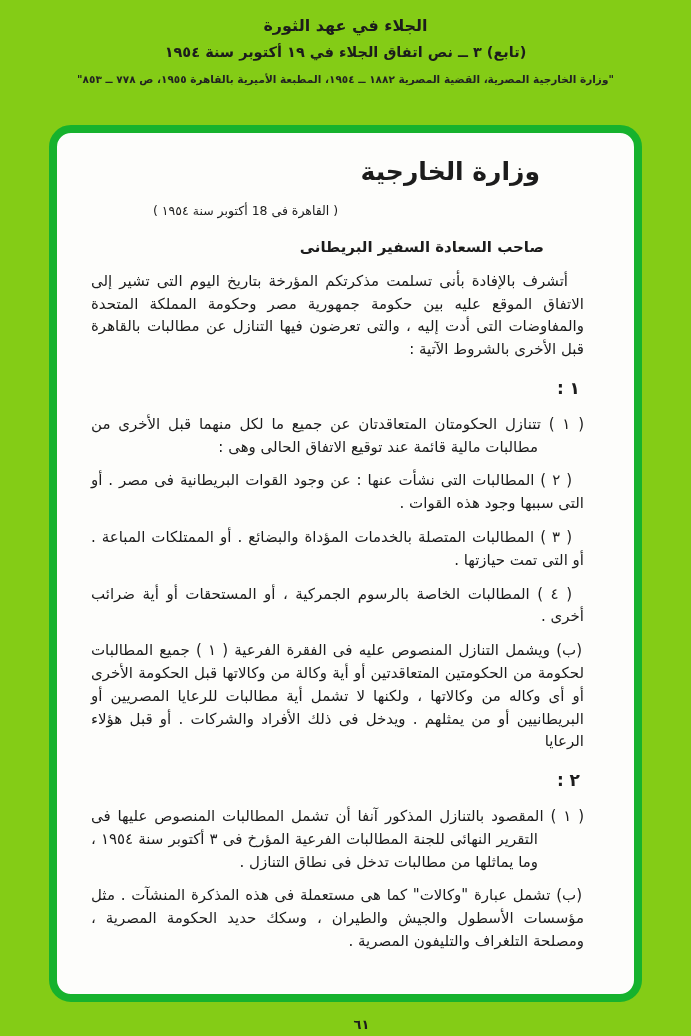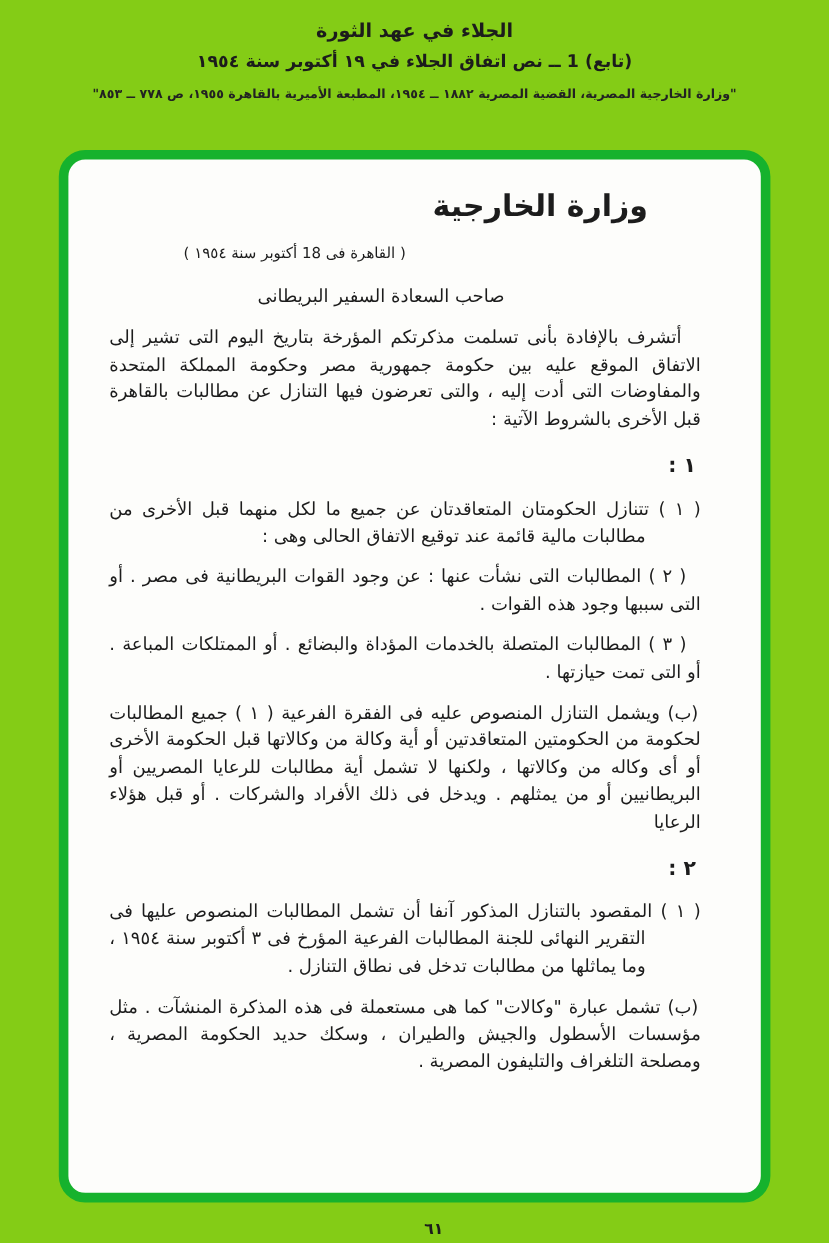--- a/index.html
+++ b/index.html
@@ -43,24 +43,25 @@
     margin-top: 6px;
     letter-spacing: 1px;
   }
   .dateline {
     text-align: left;
     padding-left: 62px;
     font-size: 12.5px;
     margin-top: 10px;
   }
   .salutation {
-    text-align: center;
+    text-align: right;
     padding-right: 40px;
     margin-top: 16px;
     font-size: 15px;
+    font-weight: bold;
   }
   .intro {
     margin: 13px 0 0 0;
     text-align: justify;
     text-indent: 16px;
   }
   .section-heading {
     font-weight: bold;
     font-size: 17px;
     text-align: right;
@@ -83,35 +84,36 @@
     direction: rtl;
   }
 </style>
 </head>
 <body>
 
 <div class="canvas">
 
   <div class="top-header">
     <div class="top-title">الجلاء في عهد الثورة</div>
-    <div class="top-subtitle">(تابع) 1 ــ نص اتفاق الجلاء في ١٩ أكتوبر سنة ١٩٥٤</div>
+    <div class="top-subtitle">(تابع) ٣ ــ نص اتفاق الجلاء في ١٩ أكتوبر سنة ١٩٥٤</div>
     <div class="top-source">"وزارة الخارجية المصرية، القضية المصرية ١٨٨٢ ــ ١٩٥٤، المطبعة الأميرية بالقاهرة ١٩٥٥، ص ٧٧٨ ــ ٨٥٣"</div>
   </div>
 
   <div class="doc-frame">
     <div class="letterhead">وزارة الخارجية</div>
     <div class="dateline">( القاهرة فى 18 أكتوبر سنة ١٩٥٤ )</div>
     <div class="salutation">صاحب السعادة السفير البريطانى</div>
     <p class="intro para">أتشرف بالإفادة بأنى تسلمت مذكرتكم المؤرخة بتاريخ اليوم التى تشير إلى الاتفاق الموقع عليه بين حكومة جمهورية مصر وحكومة المملكة المتحدة والمفاوضات التى أدت إليه ، والتى تعرضون فيها التنازل عن مطالبات بالقاهرة قبل الأخرى بالشروط الآتية :</p>
     <div>
         <div>
           <div class="section-heading">١ :</div>
           <p class="para item"><span class="plabel">( ١ )</span> تتنازل الحكومتان المتعاقدتان عن جميع ما لكل منهما قبل الأخرى من مطالبات مالية قائمة عند توقيع الاتفاق الحالى وهى :</p>
           <p class="para subitem"><span class="plabel">( ٢ )</span> المطالبات التى نشأت عنها : عن وجود القوات البريطانية فى مصر . أو التى سببها وجود هذه القوات .</p>
           <p class="para subitem"><span class="plabel">( ٣ )</span> المطالبات المتصلة بالخدمات المؤداة والبضائع . أو الممتلكات المباعة . أو التى تمت حيازتها .</p>
+          <p class="para subitem"><span class="plabel">( ٤ )</span> المطالبات الخاصة بالرسوم الجمركية ، أو المستحقات أو أية ضرائب أخرى .</p>
           <p class="para item-b"><span class="plabel">(ب)</span> ويشمل التنازل المنصوص عليه فى الفقرة الفرعية ( ١ ) جميع المطالبات لحكومة من الحكومتين المتعاقدتين أو أية وكالة من وكالاتها قبل الحكومة الأخرى أو أى وكاله من وكالاتها ، ولكنها لا تشمل أية مطالبات للرعايا المصريين أو البريطانيين أو من يمثلهم . ويدخل فى ذلك الأفراد والشركات . أو قبل هؤلاء الرعايا</p>
         </div>
         <div>
           <div class="section-heading">٢ :</div>
           <p class="para item"><span class="plabel">( ١ )</span> المقصود بالتنازل المذكور آنفا أن تشمل المطالبات المنصوص عليها فى التقرير النهائى للجنة المطالبات الفرعية المؤرخ فى ٣ أكتوبر سنة ١٩٥٤ ، وما يماثلها من مطالبات تدخل فى نطاق التنازل .</p>
           <p class="para item-b"><span class="plabel">(ب)</span> تشمل عبارة "وكالات" كما هى مستعملة فى هذه المذكرة المنشآت . مثل مؤسسات الأسطول والجيش والطيران ، وسكك حديد الحكومة المصرية ، ومصلحة التلغراف والتليفون المصرية .</p>
         </div>
       </div>
   </div>
 

